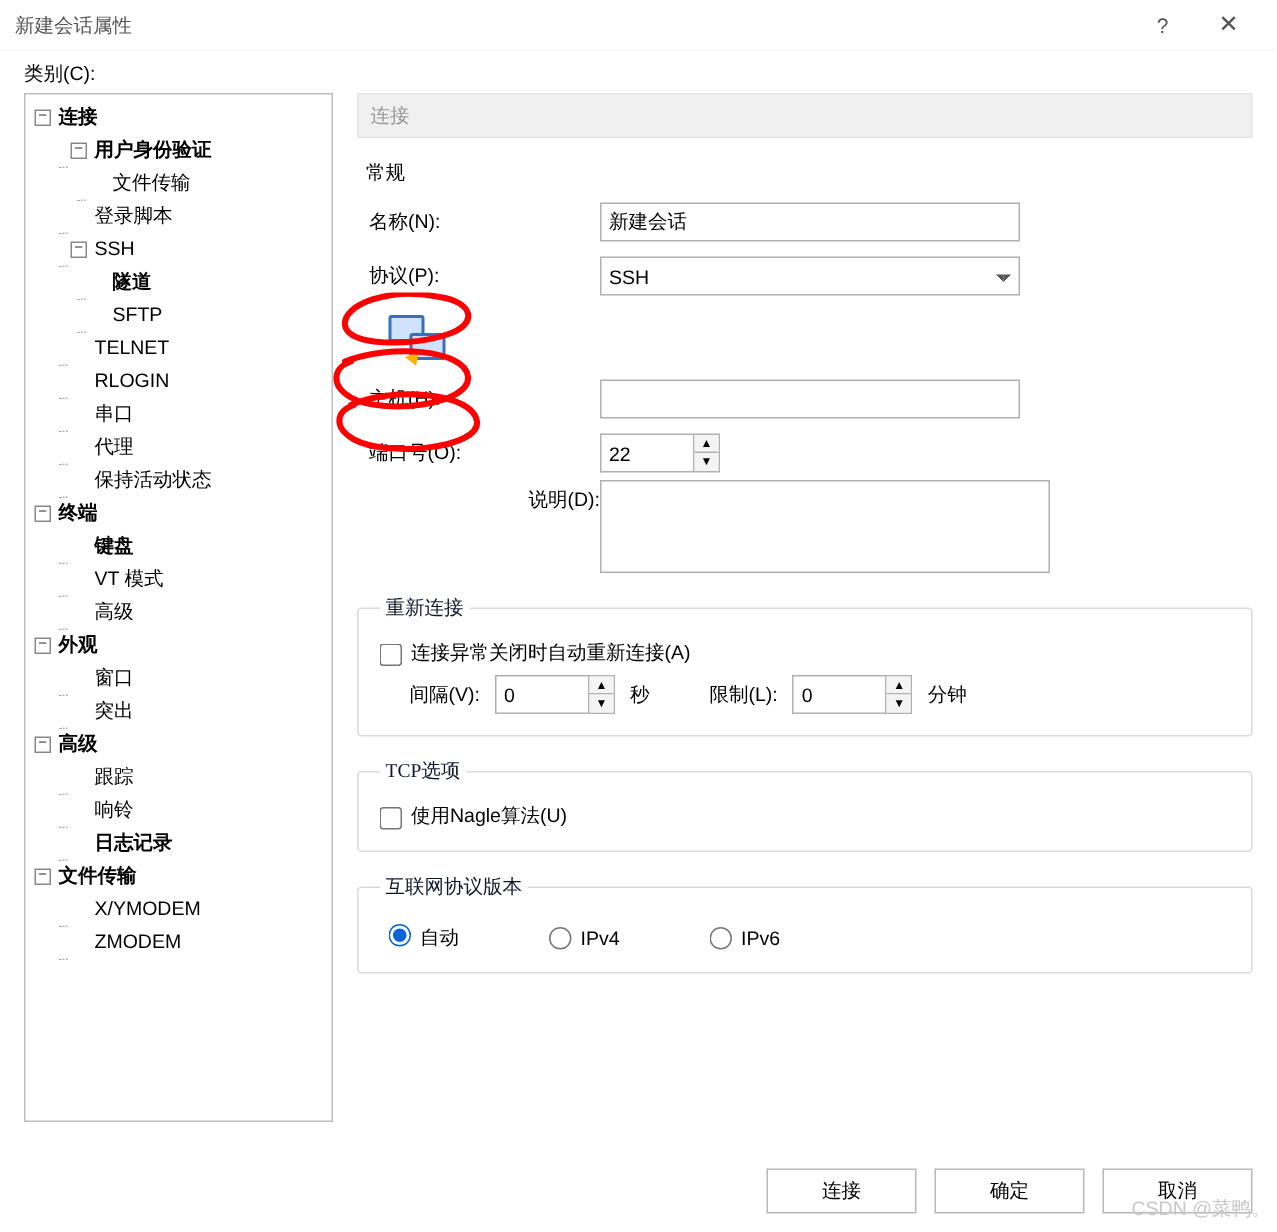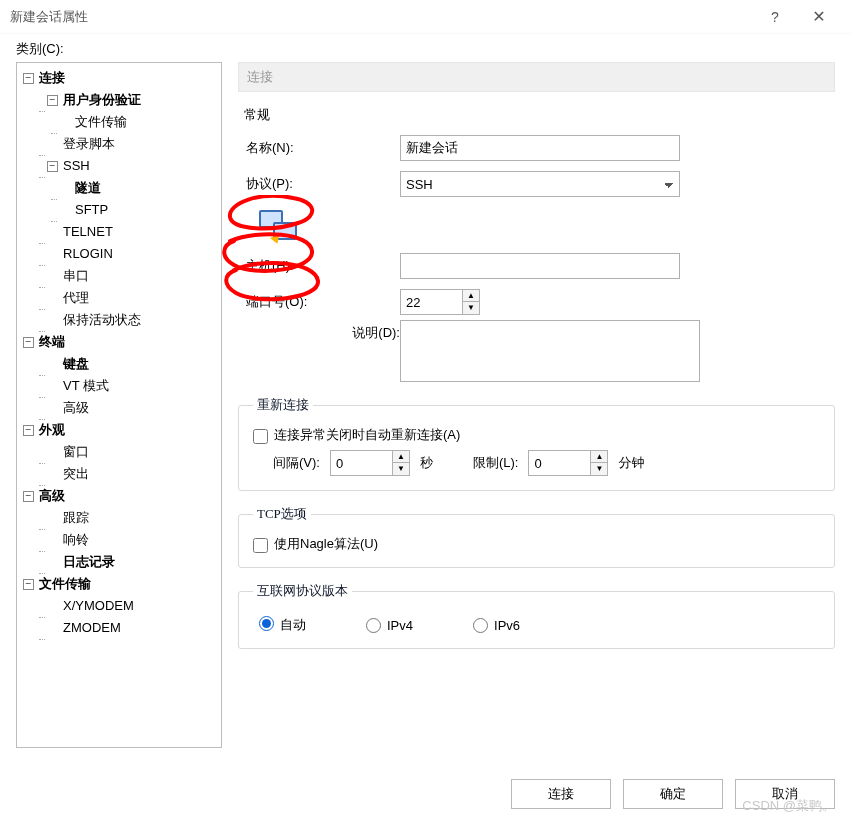--- a/index.html
+++ b/index.html
@@ -52,21 +52,21 @@
   .rad input { accent-color: #0a64d8; width:15px; height:15px; }
   .icon-sess { width: 44px; height: 40px; position: relative; }
   .icon-sess .mon { width: 24px; height: 18px; border: 2px solid #3b6fb6; border-radius: 2px; background: #cfe2ff; position: absolute; }
   .icon-sess .m1 { left: 2px; top: 2px; }
   .icon-sess .m2 { left: 16px; top: 14px; }
   .icon-sess .arrow { position:absolute; left:14px; top:28px; width:0;height:0;border-left:5px solid transparent;border-right:5px solid transparent;border-top:8px solid #ffb300; transform: rotate(-20deg); }
   .gen-top { display:flex;flex-direction:column; }
   .gen-top .fields { flex:1; }
   .footer { position: absolute; right: 0; bottom: 12px; display:flex; gap: 12px; align-items:center; }
   .footer button { font: inherit; height: 30px; min-width: 100px; border: 1px solid #b8b8b8; background: #fff; cursor: pointer; }
-  .watermark { position: absolute; bottom: 6px; right: 16px; font-size: 13px; color: #c8c8c8; z-index: 3; pointer-events: none; margin-top: 28px; }
+  .watermark { position: absolute; bottom: 6px; right: 4px; font-size: 13px; color: #c8c8c8; z-index: 3; pointer-events: none; margin-top: 28px; }
   
   .anno { position: absolute; pointer-events: none; z-index: 5; }
   .anno path { stroke: #ff0000; stroke-width: 4; fill: none; stroke-linecap: round; }
 </style>
 </head>
 <body>
 
 <div class="titlebar">
   <div class="title">新建会话属性</div>
   <div class="btn help">?</div>

